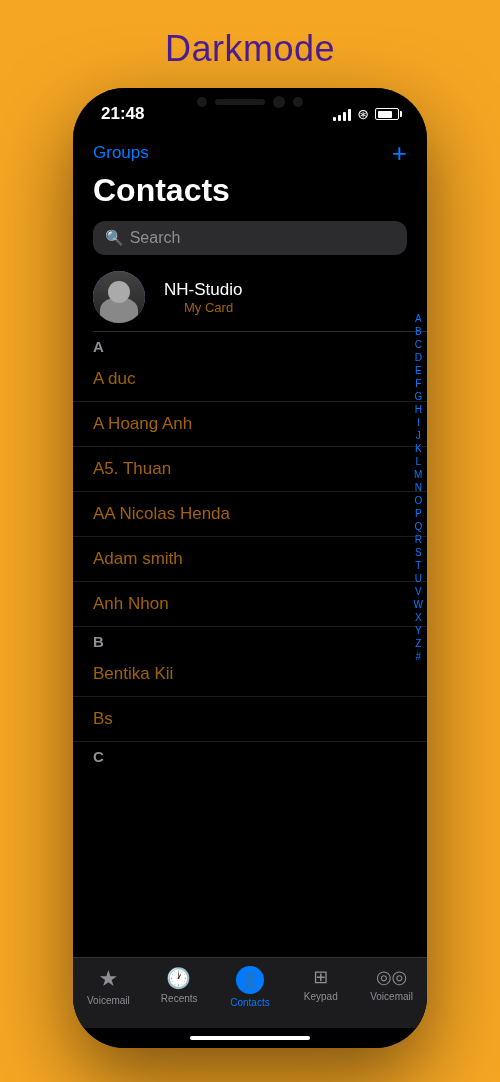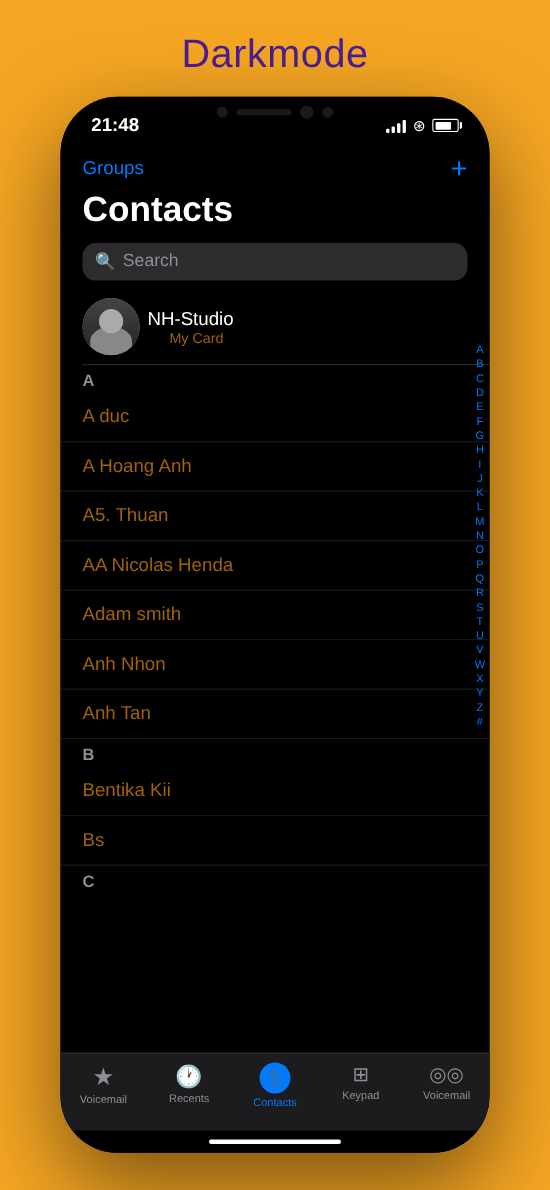--- a/index.html
+++ b/index.html
@@ -17,21 +17,21 @@
     .page-title {
       color: #4c1d95;
       font-size: 36px;
       font-weight: 300;
       margin-top: 28px;
       margin-bottom: 18px;
       letter-spacing: 0.5px;
     }
 
     .phone-frame {
-      width: 390px;
+      width: 354px;
       height: 960px;
       background: #000;
       border-radius: 52px;
       position: relative;
       overflow: hidden;
       box-shadow: 0 30px 80px rgba(0,0,0,0.5), inset 0 0 0 2px #333, inset 0 0 0 4px #1a1a1a;
     }
 
     
     .phone-frame::before {
@@ -227,21 +227,21 @@
       overflow-y: auto;
       position: relative;
     }
     .contacts-scroll::-webkit-scrollbar { display: none; }
 
     
     .my-card {
       display: flex;
       align-items: center;
       padding: 8px 20px;
-      gap: 7px;
+      gap: 19px;
     }
     .avatar {
       width: 52px;
       height: 52px;
       border-radius: 50%;
       background: #555;
       overflow: hidden;
       flex-shrink: 0;
       display: flex;
       align-items: center;
@@ -432,23 +432,20 @@
           <span class="contact-name">A5. Thuan</span>
         </div>
         <div class="contact-row">
           <span class="contact-name">AA Nicolas Henda</span>
         </div>
         <div class="contact-row">
           <span class="contact-name">Adam smith</span>
         </div>
         <div class="contact-row">
           <span class="contact-name">Anh Nhon</span>
-        </div>
-        <div class="contact-row">
-          <span class="contact-name">Anh Tan</span>
         </div>
 
         <div class="section-letter">B</div>
 
         <div class="contact-row">
           <span class="contact-name">Bentika Kii</span>
         </div>
         <div class="contact-row">
           <span class="contact-name">Bs</span>
         </div>

